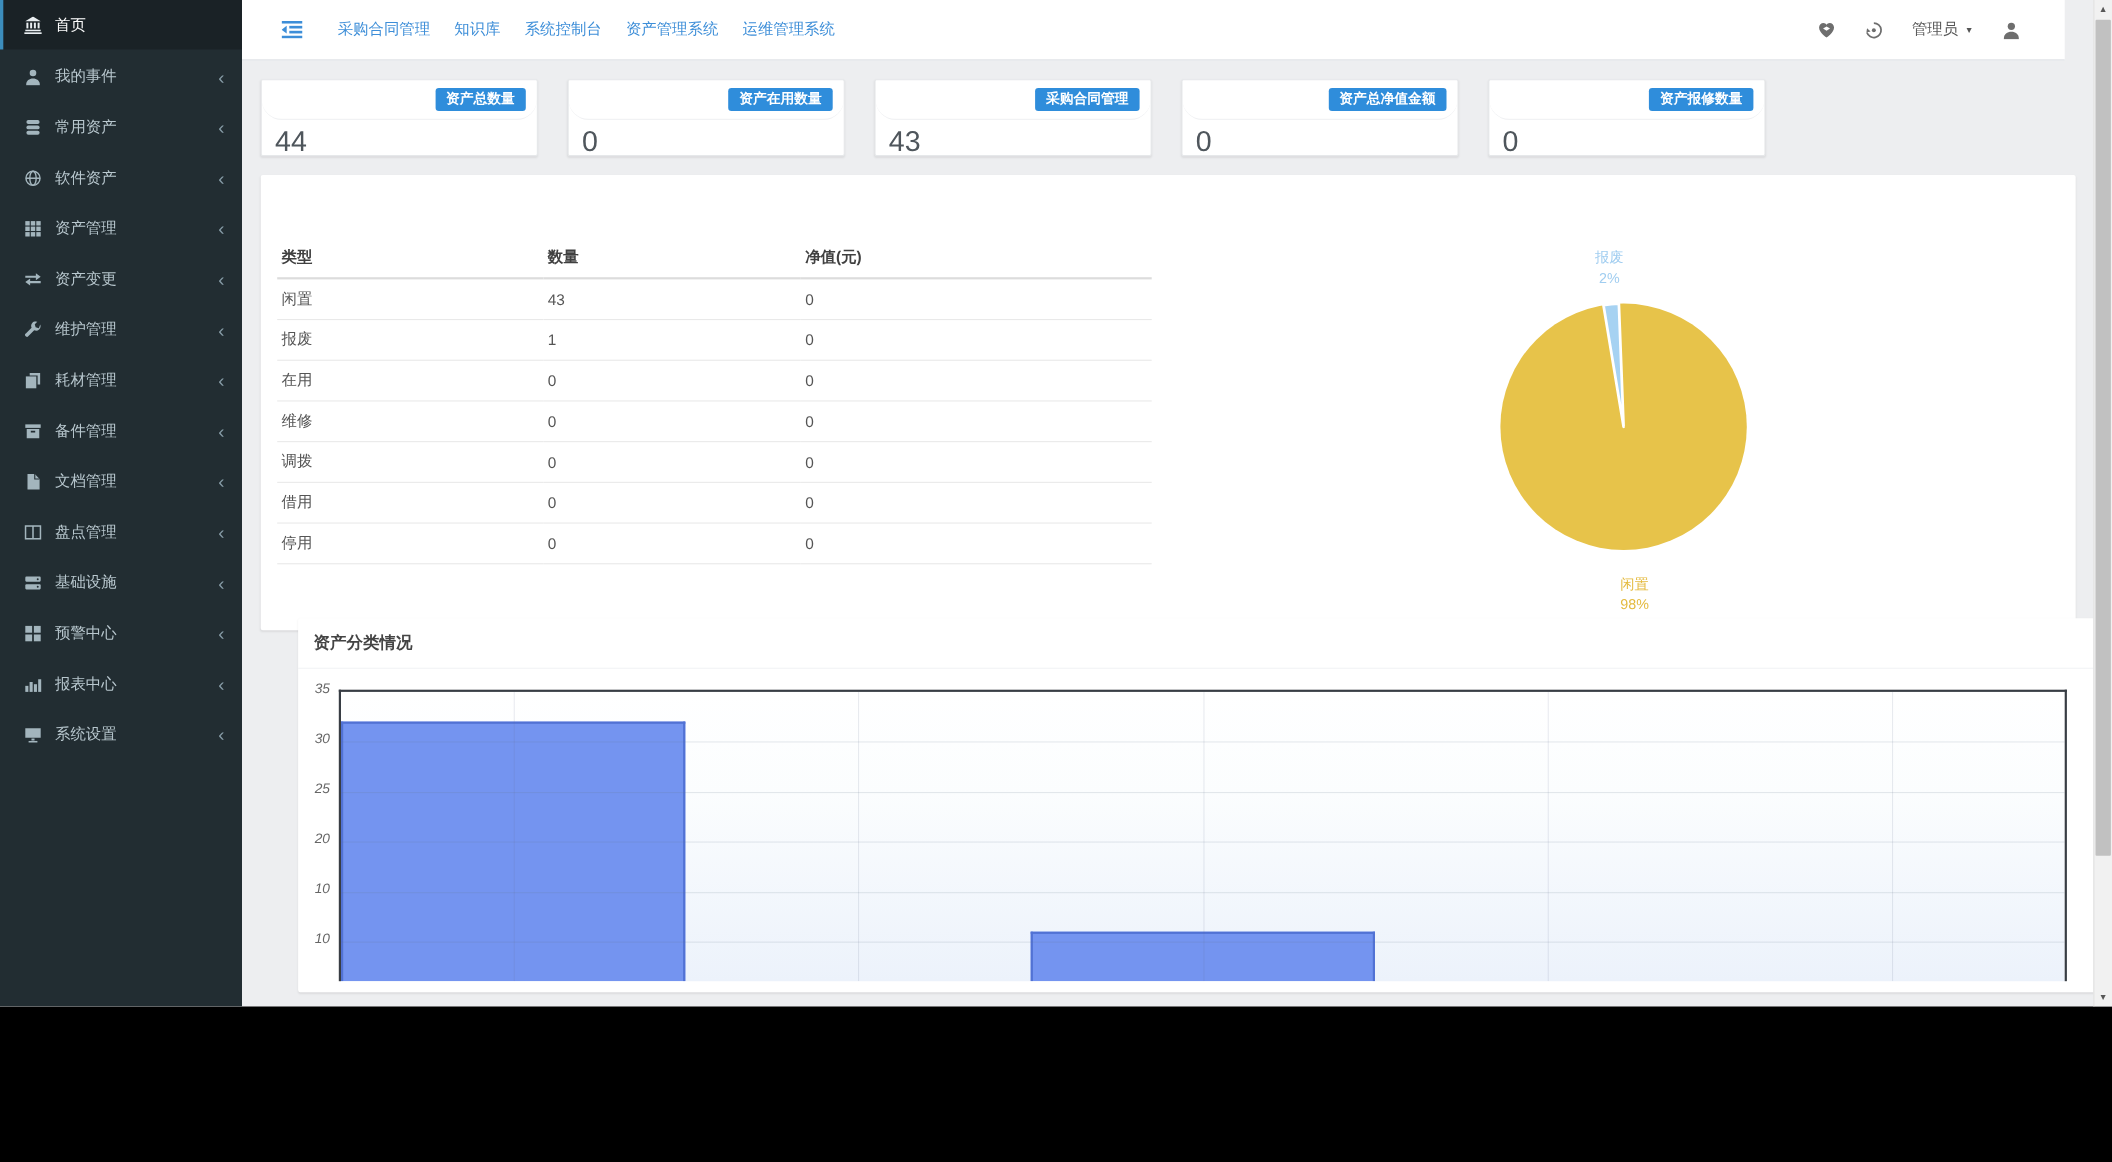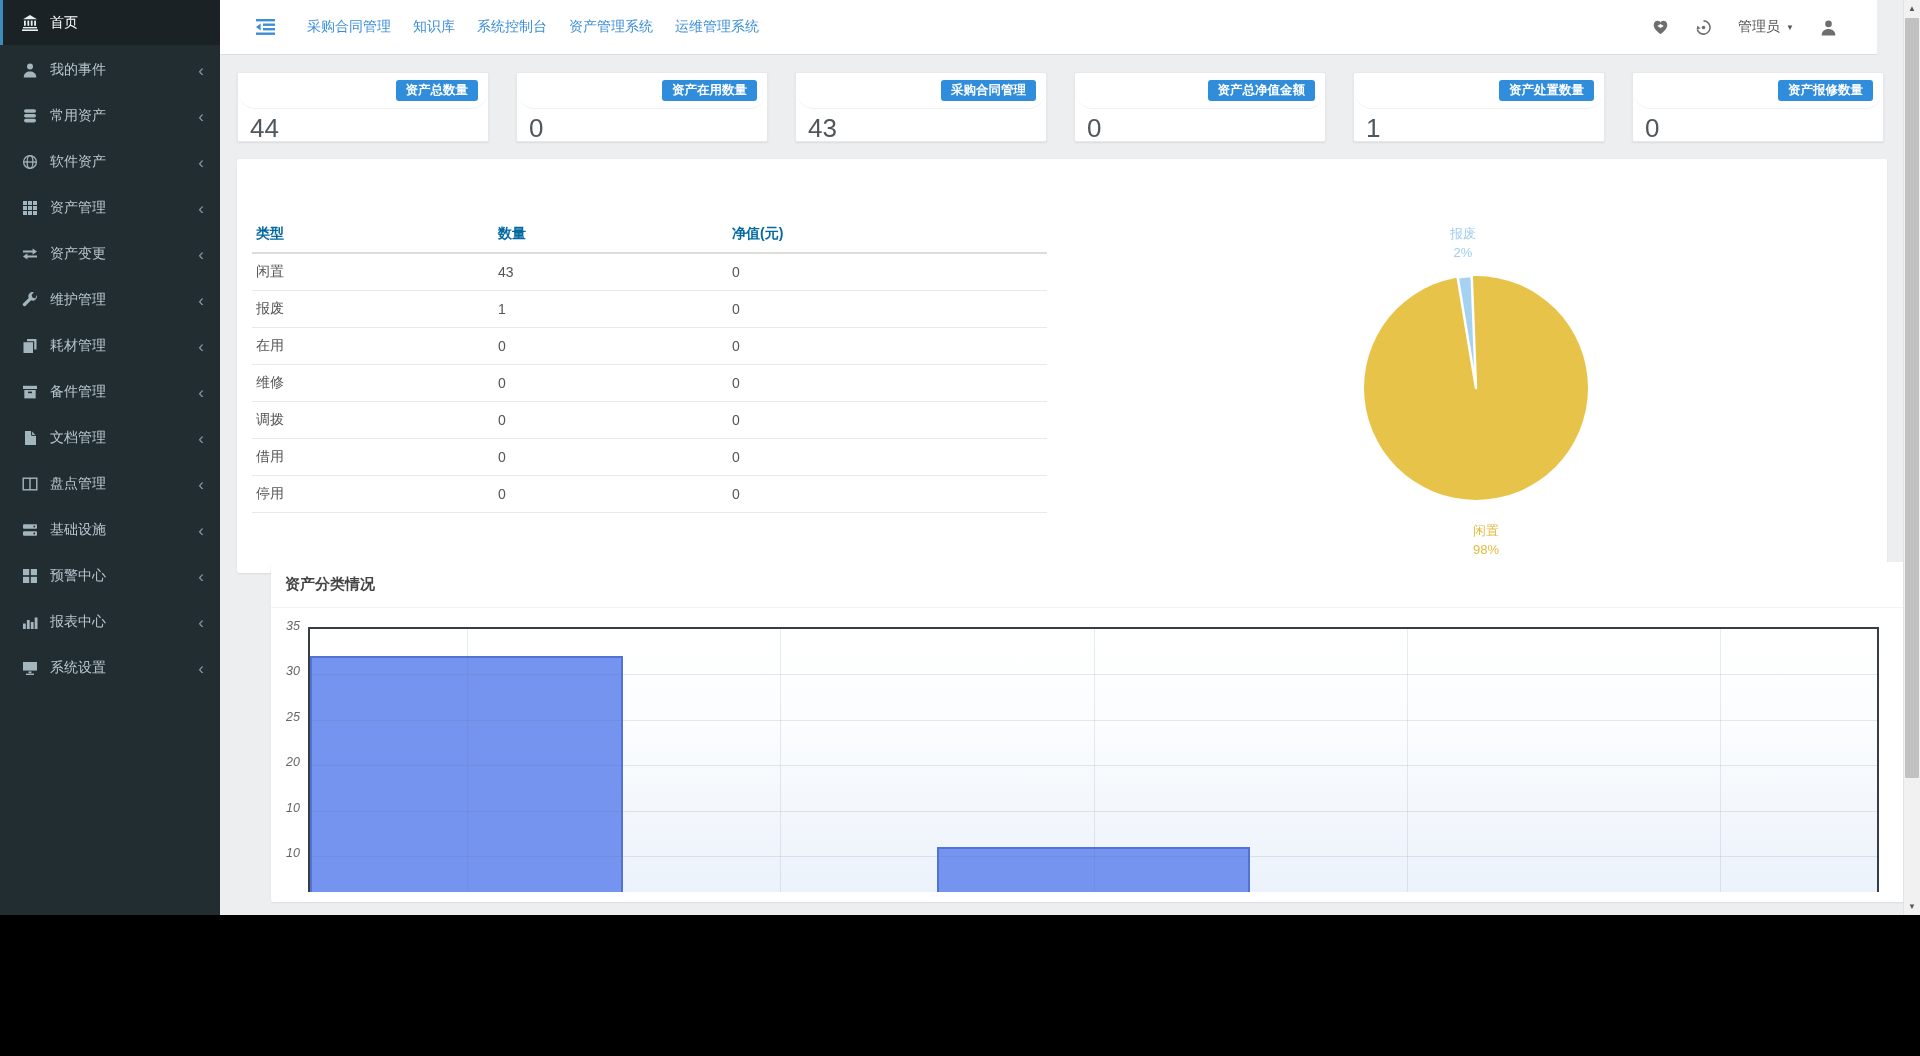--- a/index.html
+++ b/index.html
@@ -41,21 +41,21 @@
 
   
   .panel{position:absolute;left:237px;width:1650px;background:#fff;border-radius:2px;box-shadow:0 1px 2px rgba(0,0,0,.08);box-sizing:border-box;}
   .panel-head{border-bottom:1px solid #f2f3f5;}
   .panel-title{padding:13px 14px;font-size:15px;font-weight:bold;color:#444;}
   .panel1{top:159px;height:414px;}
   .panel2{top:562px;height:340px;margin-left:34px;}
 
   
   .ov-table{position:absolute;left:15px;top:60px;width:795px;border-collapse:collapse;font-size:14px;color:#555;}
-  .ov-table th{text-align:left;font-size:14px;color:#0369a1;font-weight:bold;padding:6px 8px 9px 4px;border-bottom:2px solid #dcdcdc;}
+  .ov-table th{text-align:left;font-size:14px;color:#404040;font-weight:bold;padding:6px 8px 9px 4px;border-bottom:2px solid #dcdcdc;}
   .ov-table td{padding:9px 8px 9px 4px;border-bottom:1px solid #e9e9e9;height:17px;}
   .col-type{width:230px;}.col-qty{width:222px;}
 
   
   .pie-area{position:absolute;left:1100px;top:55px;width:290px;height:350px;}
   .pie-label{position:absolute;width:110px;text-align:center;font-size:13px;line-height:19px;}
   .pie-label.top{left:71px;top:10px;color:#a0cdf0;}
   .pie-label.bottom{left:94px;top:307px;color:#e4ba3e;}
   .pie-svg{position:absolute;left:26px;top:61px;width:226px;height:226px;}
 
@@ -325,26 +325,20 @@
         <div class="card-body">43</div>
       </div>
       <div class="stat-card">
         <div class="card-head">
           <span class="badge">资产总净值金额</span>
         </div>
         <div class="card-body">0</div>
       </div>
       <div class="stat-card">
         <div class="card-head">
-          <span class="badge">资产处置数量</span>
-        </div>
-        <div class="card-body">1</div>
-      </div>
-      <div class="stat-card">
-        <div class="card-head">
           <span class="badge">资产报修数量</span>
         </div>
         <div class="card-body">0</div>
       </div>
     </div>
 
   <section class="panel panel1">
     <table class="ov-table" id="ov-table">
         <thead>
           <tr>

